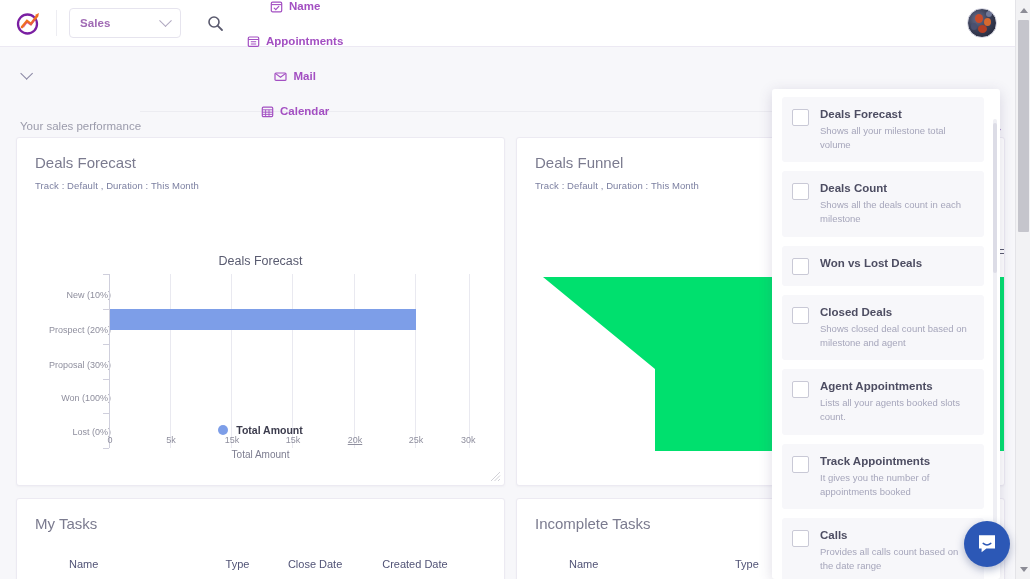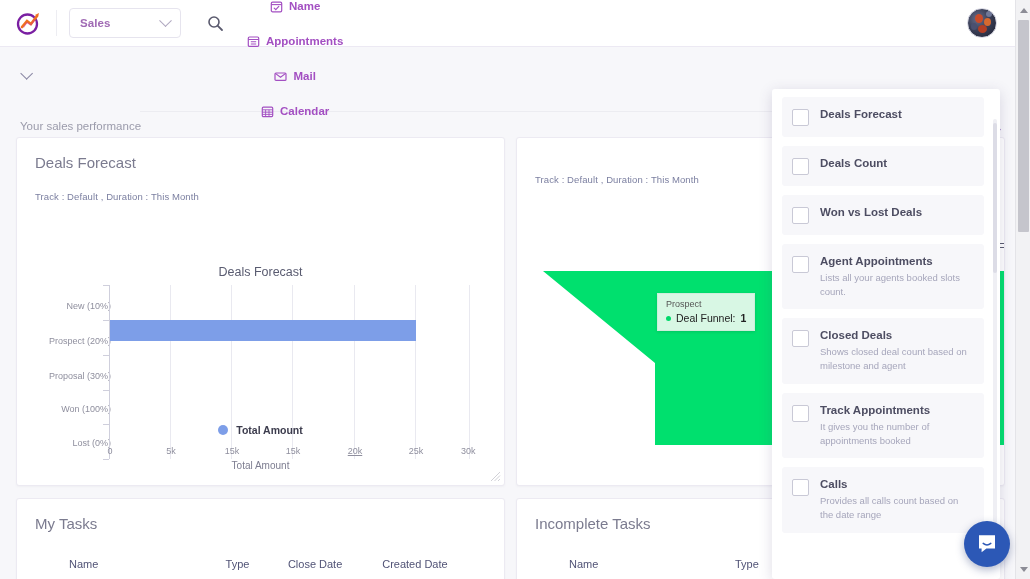--- a/index.html
+++ b/index.html
@@ -56,21 +56,21 @@
   .add-reports .txt { font-size:12.5px; color:#a34fc2; font-weight:bold; }
   .add-reports .chev { width:9px; height:9px; border-right:1.8px solid #9a7ec0; border-bottom:1.8px solid #9a7ec0;
                        transform:rotate(45deg) translateY(-3px); }
 
   
   .card {
     position:absolute; background:#fff; border:1px solid #eceaf2; border-radius:3px;
     box-shadow: 0 1px 2px rgba(90,90,120,.05);
   }
   .card-title { font-size:15px; color:#7b7b8f; font-weight:normal; }
-  .card-meta { font-size:9.5px; color:#7b7fa0; margin-top:20px; letter-spacing:.1px;}
+  .card-meta { font-size:9.5px; color:#7b7fa0; margin-top:9px; letter-spacing:.1px;}
   .resize-grip { position:absolute; right:3px; bottom:3px; width:11px; height:11px; opacity:.45; }
 
   #card-forecast { left:16px; top:137px; width:489px; height:349px; }
   #card-funnel   { left:516px; top:137px; width:489px; height:349px; }
   #card-mytasks  { left:16px; top:498px; width:489px; height:140px; }
   #card-incomplete { left:516px; top:498px; width:489px; height:140px; }
   .card-pad { padding:16px 18px 0 18px; }
 
   
   .chart-wrap { position:relative; width:100%; height:252px; margin-top:8px; }
@@ -301,38 +301,31 @@
       <span class="txt">Total Amount</span>
     </div>
 
     <svg class="resize-grip" viewBox="0 0 11 11">
       <path d="M10 1 L1 10 M10 4.5 L4.5 10 M10 8 L8 10" stroke="#9a9aa8" stroke-width="1" fill="none"></path>
     </svg>
   </div>
 
   <div class="card" id="card-funnel">
     <div class="card-pad">
+      <div class="card-title">Deals Funnel</div>
       <div class="card-meta">Track : Default ,  Duration : This Month</div>
     </div>
 
     <div class="funnel-wrap">
       <div class="funnel-heading">Deals Fu</div>
 
       <svg class="funnel-poly" width="470" height="190" viewBox="0 0 470 190">
         <polygon points="0,0 470,0 470,190 112,190 112,92" fill="#00e06e"></polygon>
       </svg>
 
-      <div class="funnel-tip">
-        <div class="t1">Prospect</div>
-        <div class="t2">
-          <span class="sq"></span>
-          <span>Deal Funnel:</span>
-          <b>1</b>
-        </div>
-      </div>
     </div>
   </div>
 
   <div class="card" id="card-mytasks">
     <div class="card-pad">
       <div class="card-title">My Tasks</div>
       <div class="tbl-head">
         <span style="width:200px;padding-left:34px;">Name</span>
         <span style="width:66px;">Type</span>
         <span style="width:100px;">Close Date</span>
@@ -351,50 +344,52 @@
     </div>
   </div>
 
   <div class="dropdown">
     <div class="dd-scroll">
 
       <div class="dd-item">
         <span class="dd-check"></span>
         <span>
           <span class="dd-t" style="display:block">Deals Forecast</span>
+          <span class="dd-d" style="display:block">Shows all your milestone total volume</span>
         </span>
       </div>
 
       <div class="dd-item">
         <span class="dd-check"></span>
         <span>
           <span class="dd-t" style="display:block">Deals Count</span>
+          <span class="dd-d" style="display:block">Shows all the deals count in each milestone</span>
         </span>
       </div>
 
       <div class="dd-item">
         <span class="dd-check"></span>
         <span>
           <span class="dd-t" style="display:block">Won vs Lost Deals</span>
+        </span>
+      </div>
+
+      <div class="dd-item">
+        <span class="dd-check"></span>
+        <span>
+          <span class="dd-t" style="display:block">Closed Deals</span>
+          <span class="dd-d" style="display:block">Shows closed deal count based on milestone and agent</span>
         </span>
       </div>
 
       <div class="dd-item">
         <span class="dd-check"></span>
         <span>
           <span class="dd-t" style="display:block">Agent Appointments</span>
           <span class="dd-d" style="display:block">Lists all your agents booked slots count.</span>
-        </span>
-      </div>
-
-      <div class="dd-item">
-        <span class="dd-check"></span>
-        <span>
-          <span class="dd-t" style="display:block">Closed Deals</span>
-          <span class="dd-d" style="display:block">Shows closed deal count based on milestone and agent</span>
         </span>
       </div>
 
       <div class="dd-item">
         <span class="dd-check"></span>
         <span>
           <span class="dd-t" style="display:block">Track Appointments</span>
           <span class="dd-d" style="display:block">It gives you the number of appointments booked</span>
         </span>
       </div>

